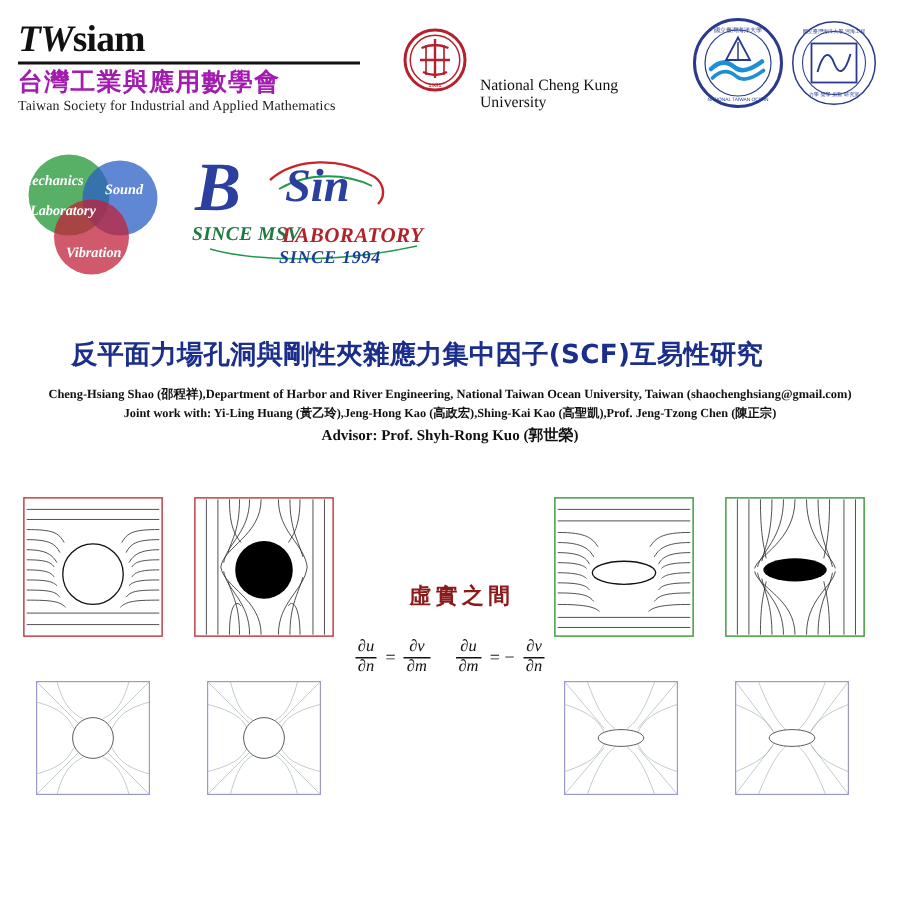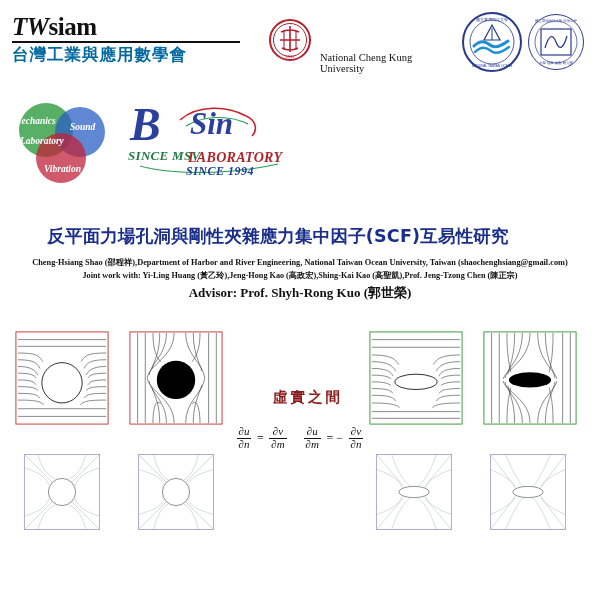--- a/index.html
+++ b/index.html
@@ -52,21 +52,21 @@
   .tw-underline {
     width: 228px;
     height: 2px;
     background: #111;
     margin-top: 1px;
   }
   .twsiam-cn {
     font-family: "DejaVu Sans", sans-serif;
     font-size: 16.5px;
     font-weight: bold;
-    color: #0369a1;
+    color: #a21caf;
     letter-spacing: 1px;
     margin-top: 3px;
     line-height: 1.15;
   }
   .twsiam-en {
     font-family: "Liberation Serif", serif;
     font-size: 9.3px;
     color: #222;
     margin-top: 1px;
     letter-spacing: 0.1px;
@@ -254,21 +254,21 @@
     font-family: "Liberation Serif", serif;
     color: #111;
   }
   .authors .line {
     font-size: 8.2px;
     font-weight: bold;
     line-height: 1.55;
     white-space: nowrap;
   }
   .authors .line.l1 { font-size: 8.3px; }
-  .authors .line.l3 { font-size: 13px; }
+  .authors .line.l3 { font-size: 10px; }
 
   
   .figs {
     position: absolute;
     left: 0;
     top: 326px;
     width: 480px;
     height: 260px;
   }
   .fig {
@@ -331,20 +331,21 @@
 <body>
 
 <div class="logo-row">
 
   <div class="twsiam">
     <div class="twsiam-word">
       <span class="tw">TW</span><span class="si">siam</span>
     </div>
     <div class="tw-underline"></div>
     <div class="twsiam-cn">台灣工業與應用數學會</div>
+    <div class="twsiam-en">Taiwan Society for Industrial and Applied Mathematics</div>
   </div>
 
   <div class="ncku">
     <svg class="ncku-seal" viewBox="0 0 44 44">
       <circle cx="22" cy="22" r="20" fill="#ffffff" stroke="#b5202c" stroke-width="2"></circle>
       <circle cx="22" cy="22" r="16.5" fill="#ffffff" stroke="#b5202c" stroke-width="1"></circle>
       <path d="M22 8 L22 34 M13 14 Q22 10 31 14 M12 22 L32 22 M14 30 Q22 34 30 30" stroke="#b5202c" stroke-width="1.6" fill="none"></path>
       <path d="M16 12 L16 32 M28 12 L28 32" stroke="#b5202c" stroke-width="1.1" fill="none"></path>
       <text x="22" y="40" font-size="4" fill="#b5202c" text-anchor="middle" font-family="Liberation Sans, sans-serif">1931</text>
     </svg>

